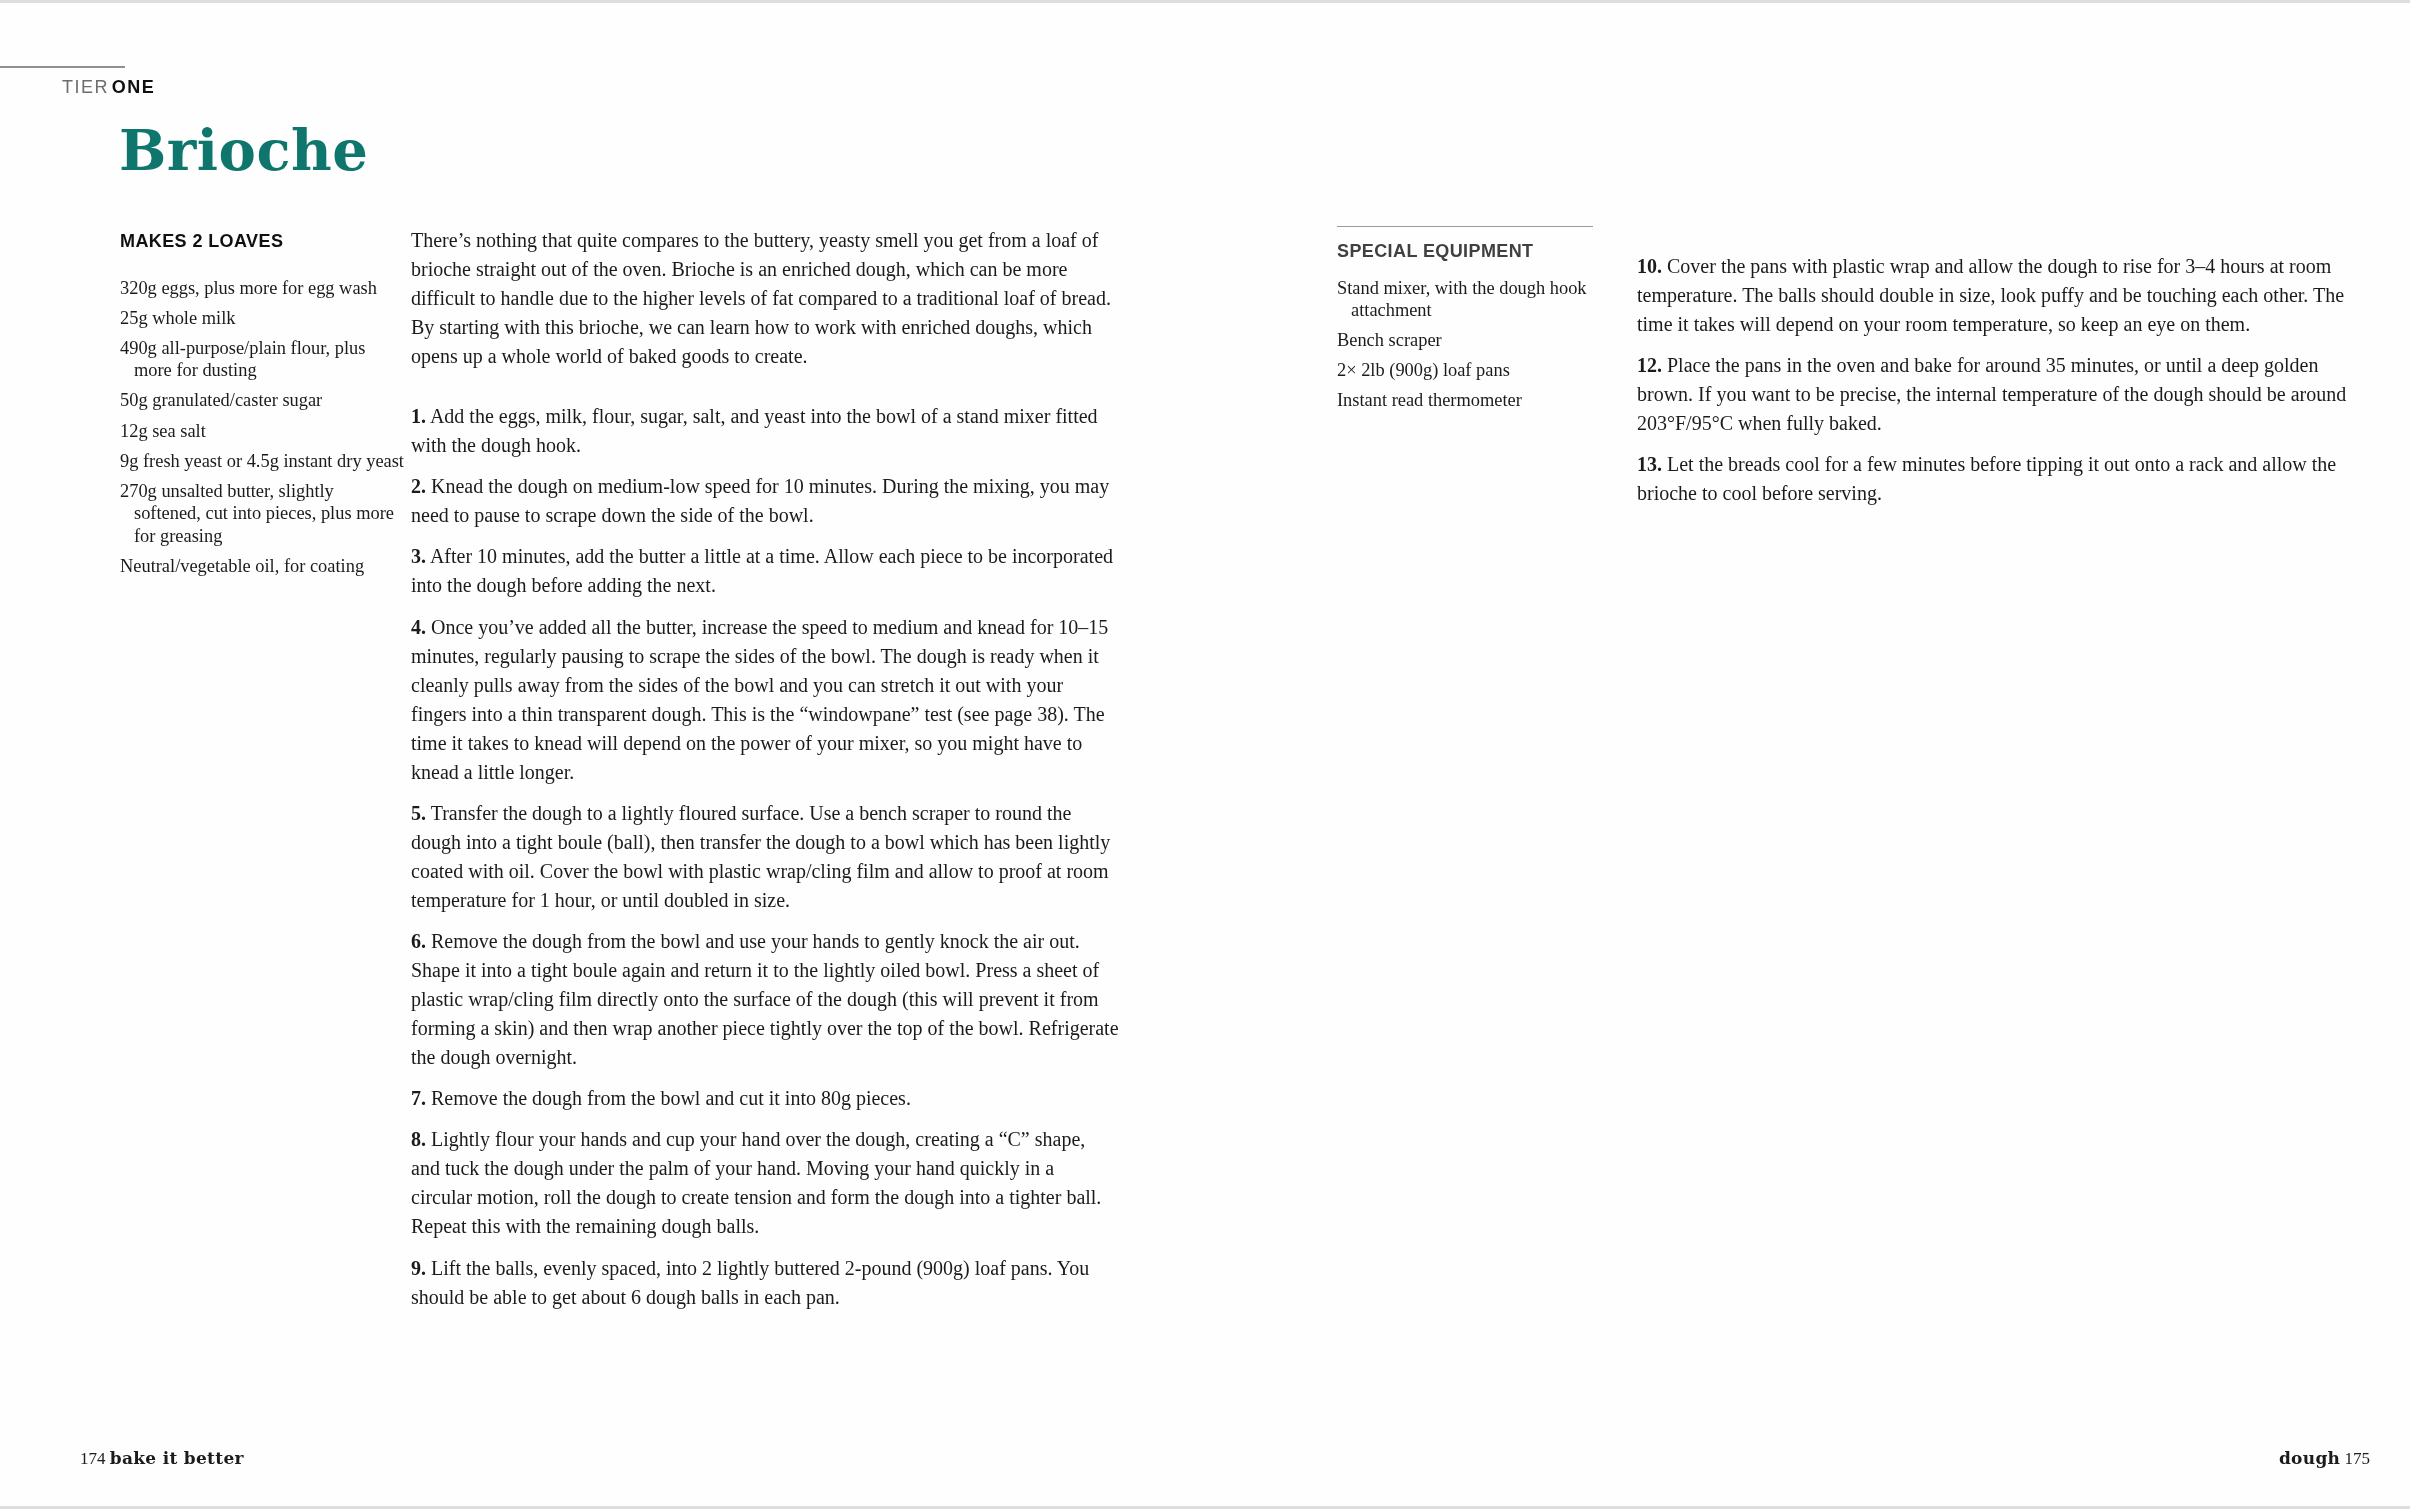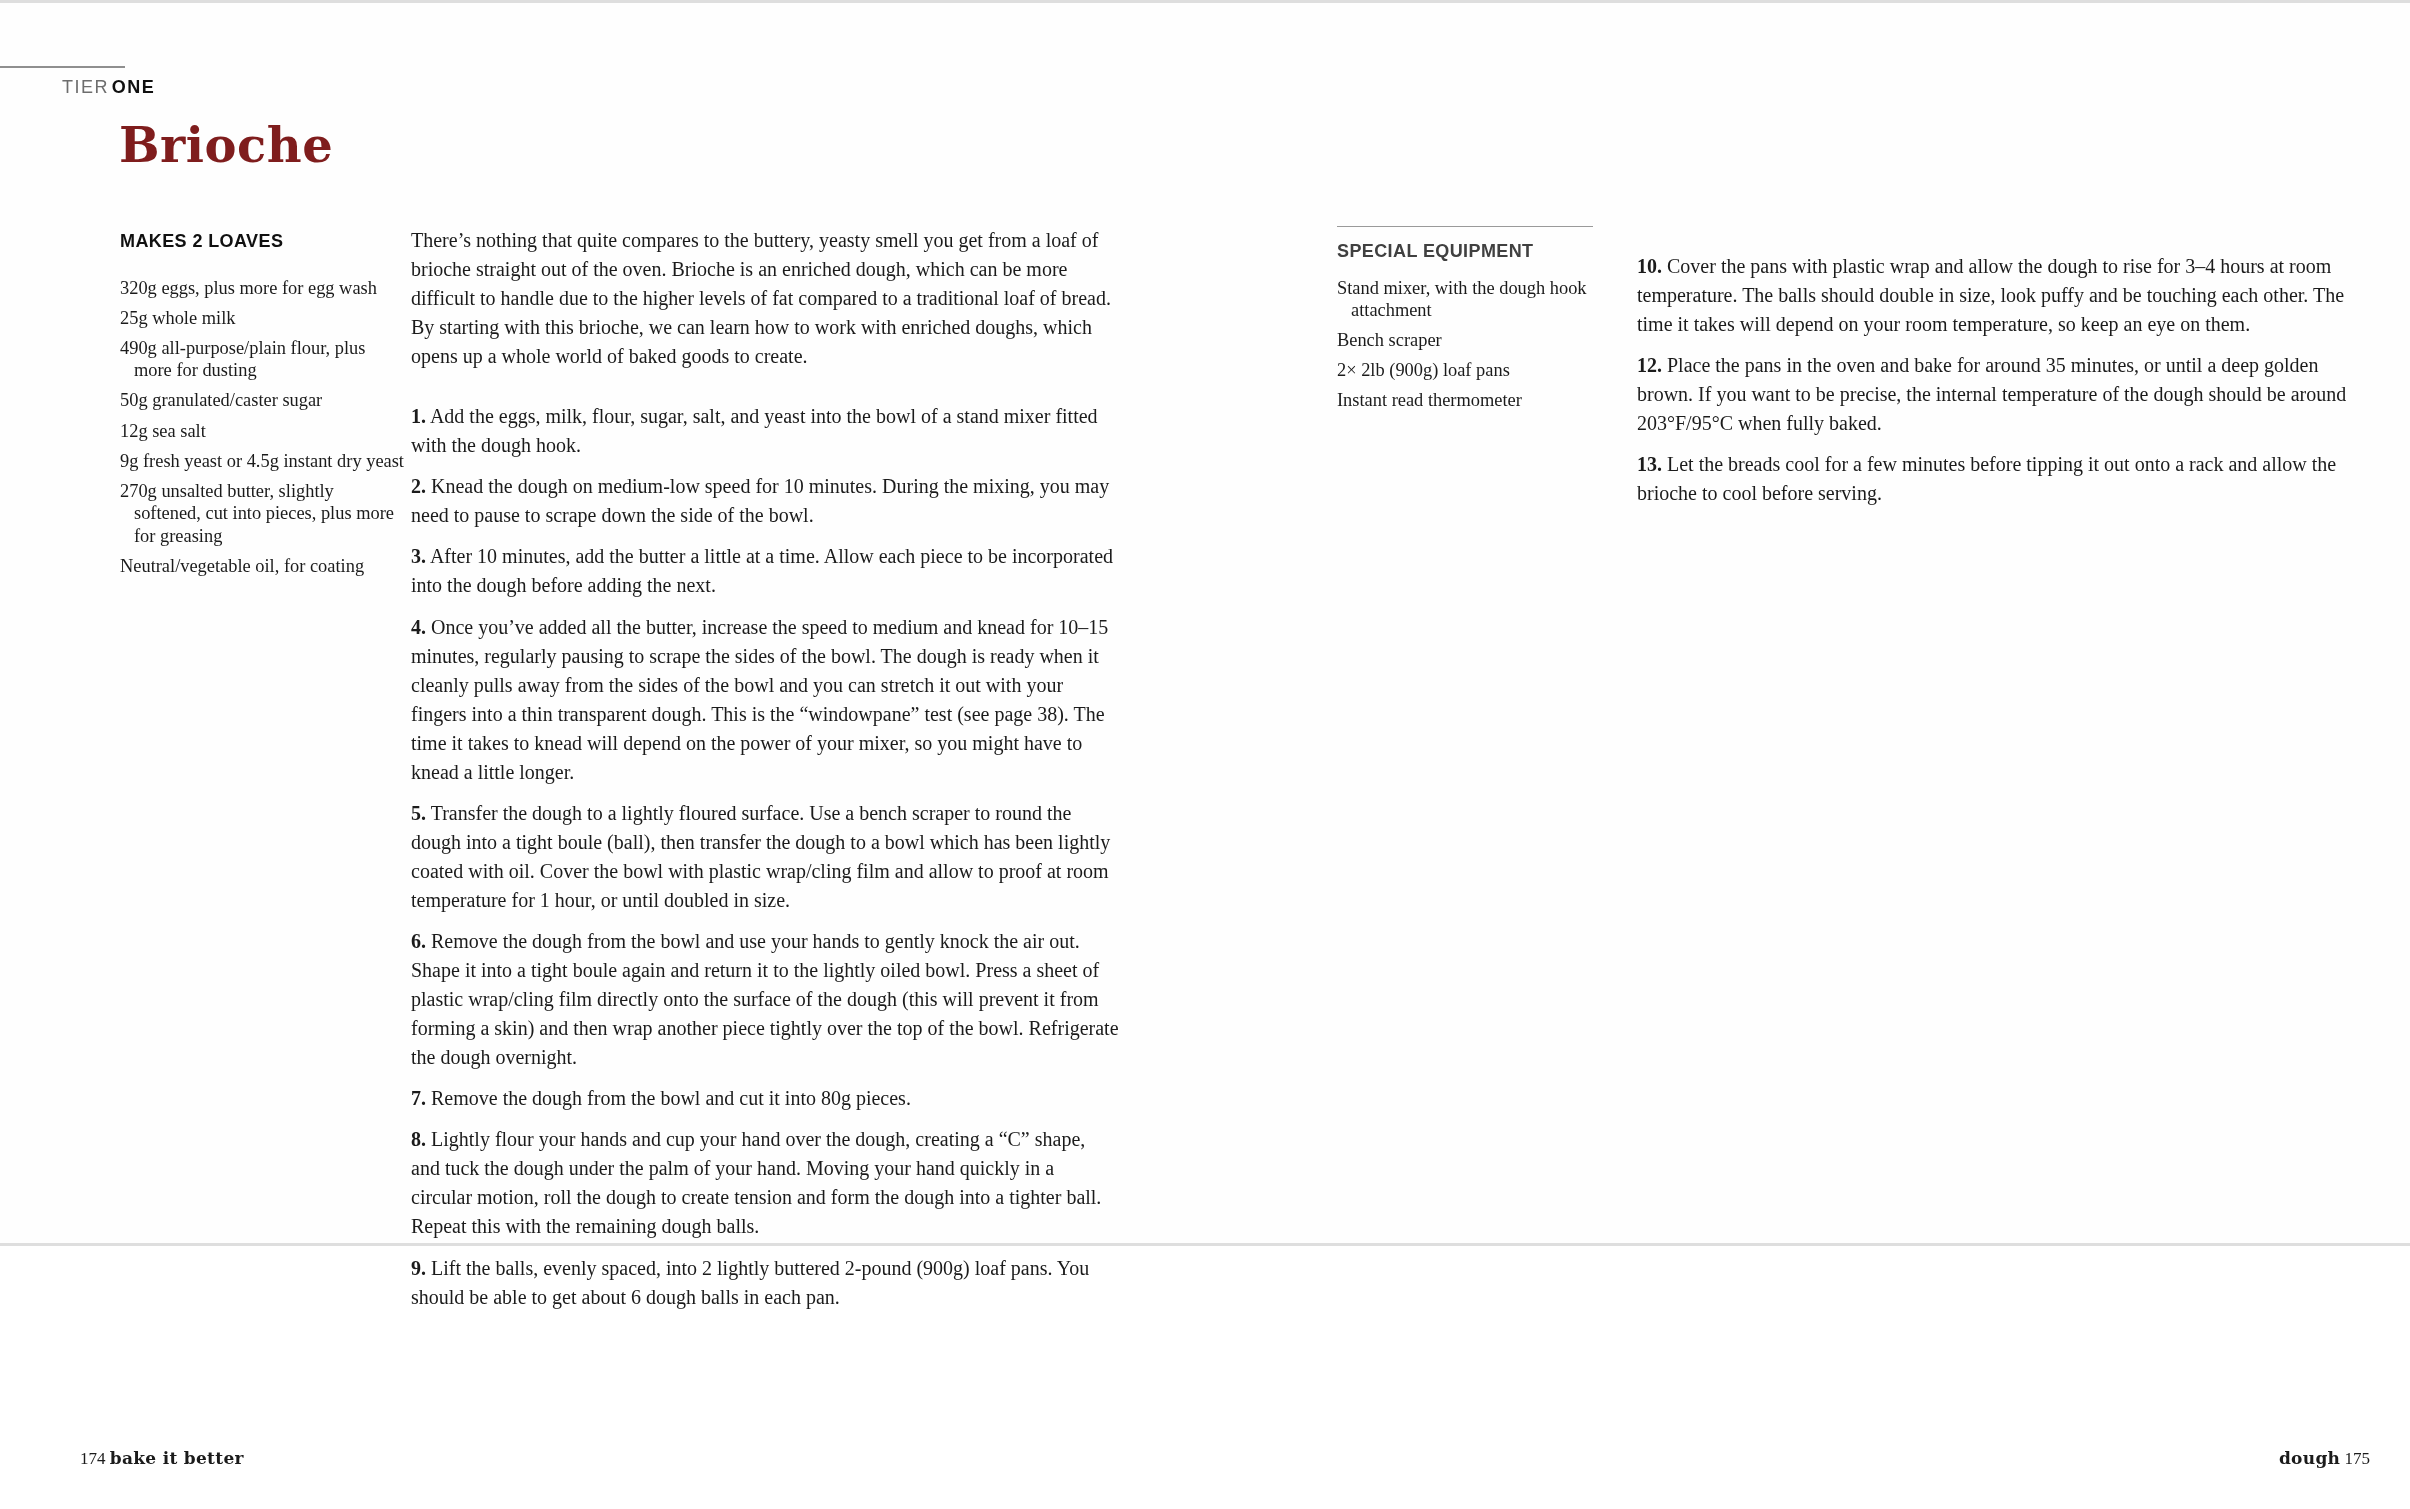--- a/index.html
+++ b/index.html
@@ -4,40 +4,40 @@
 <style>
   * { margin: 0; padding: 0; box-sizing: border-box; }
   html, body { background: #ffffff; }
   body {
     width: 2411px; height: 1509px;
     font-family: "Liberation Serif", serif;
     color: #1b1b1b;
     position: relative;
     overflow: hidden;
   }
-  .spread { position: relative; width: 2411px; height: 1246px; background: #fefefe; }
+  .spread { position: relative; width: 2411px; height: 1509px; background: #fefefe; }
 
   .edge-top, .edge-bottom { position: absolute; left: 0; right: 0; height: 2.8px; background: #dedede; }
   .edge-top { top: 0; }
   .edge-bottom { bottom: 0; }
 
   .tier-rule { position: absolute; top: 66px; left: 0; width: 125px; height: 1.9px; background: #8f8f8f; }
   .tier {
     position: absolute; top: 77px; left: 62px;
     font-family: "Liberation Sans", sans-serif;
     font-size: 18px; letter-spacing: 1.5px;
   }
   .tier-light { color: #6d6d6d; font-weight: 400; }
   .tier-bold  { color: #101010; font-weight: 700; margin-left: 2.8px; }
 
   .title {
     position: absolute; top: 117px; left: 119px;
     font-family: "DejaVu Serif", serif;
-    font-size: 48px; font-weight: 700; letter-spacing: 0.5px;
-    color: #7f1d1d;
+    font-size: 56px; font-weight: 700; letter-spacing: 0.5px;
+    color: #0f766e;
   }
 
   .ingredients {
     position: absolute; top: 230px; left: 120px; width: 284px;
     font-size: 18.4px; line-height: 22.6px;
   }
   .ingredients h2 {
     font-family: "Liberation Sans", sans-serif;
     font-size: 18px; font-weight: 700; letter-spacing: 0.4px;
     color: #101010; margin-bottom: 24px;

